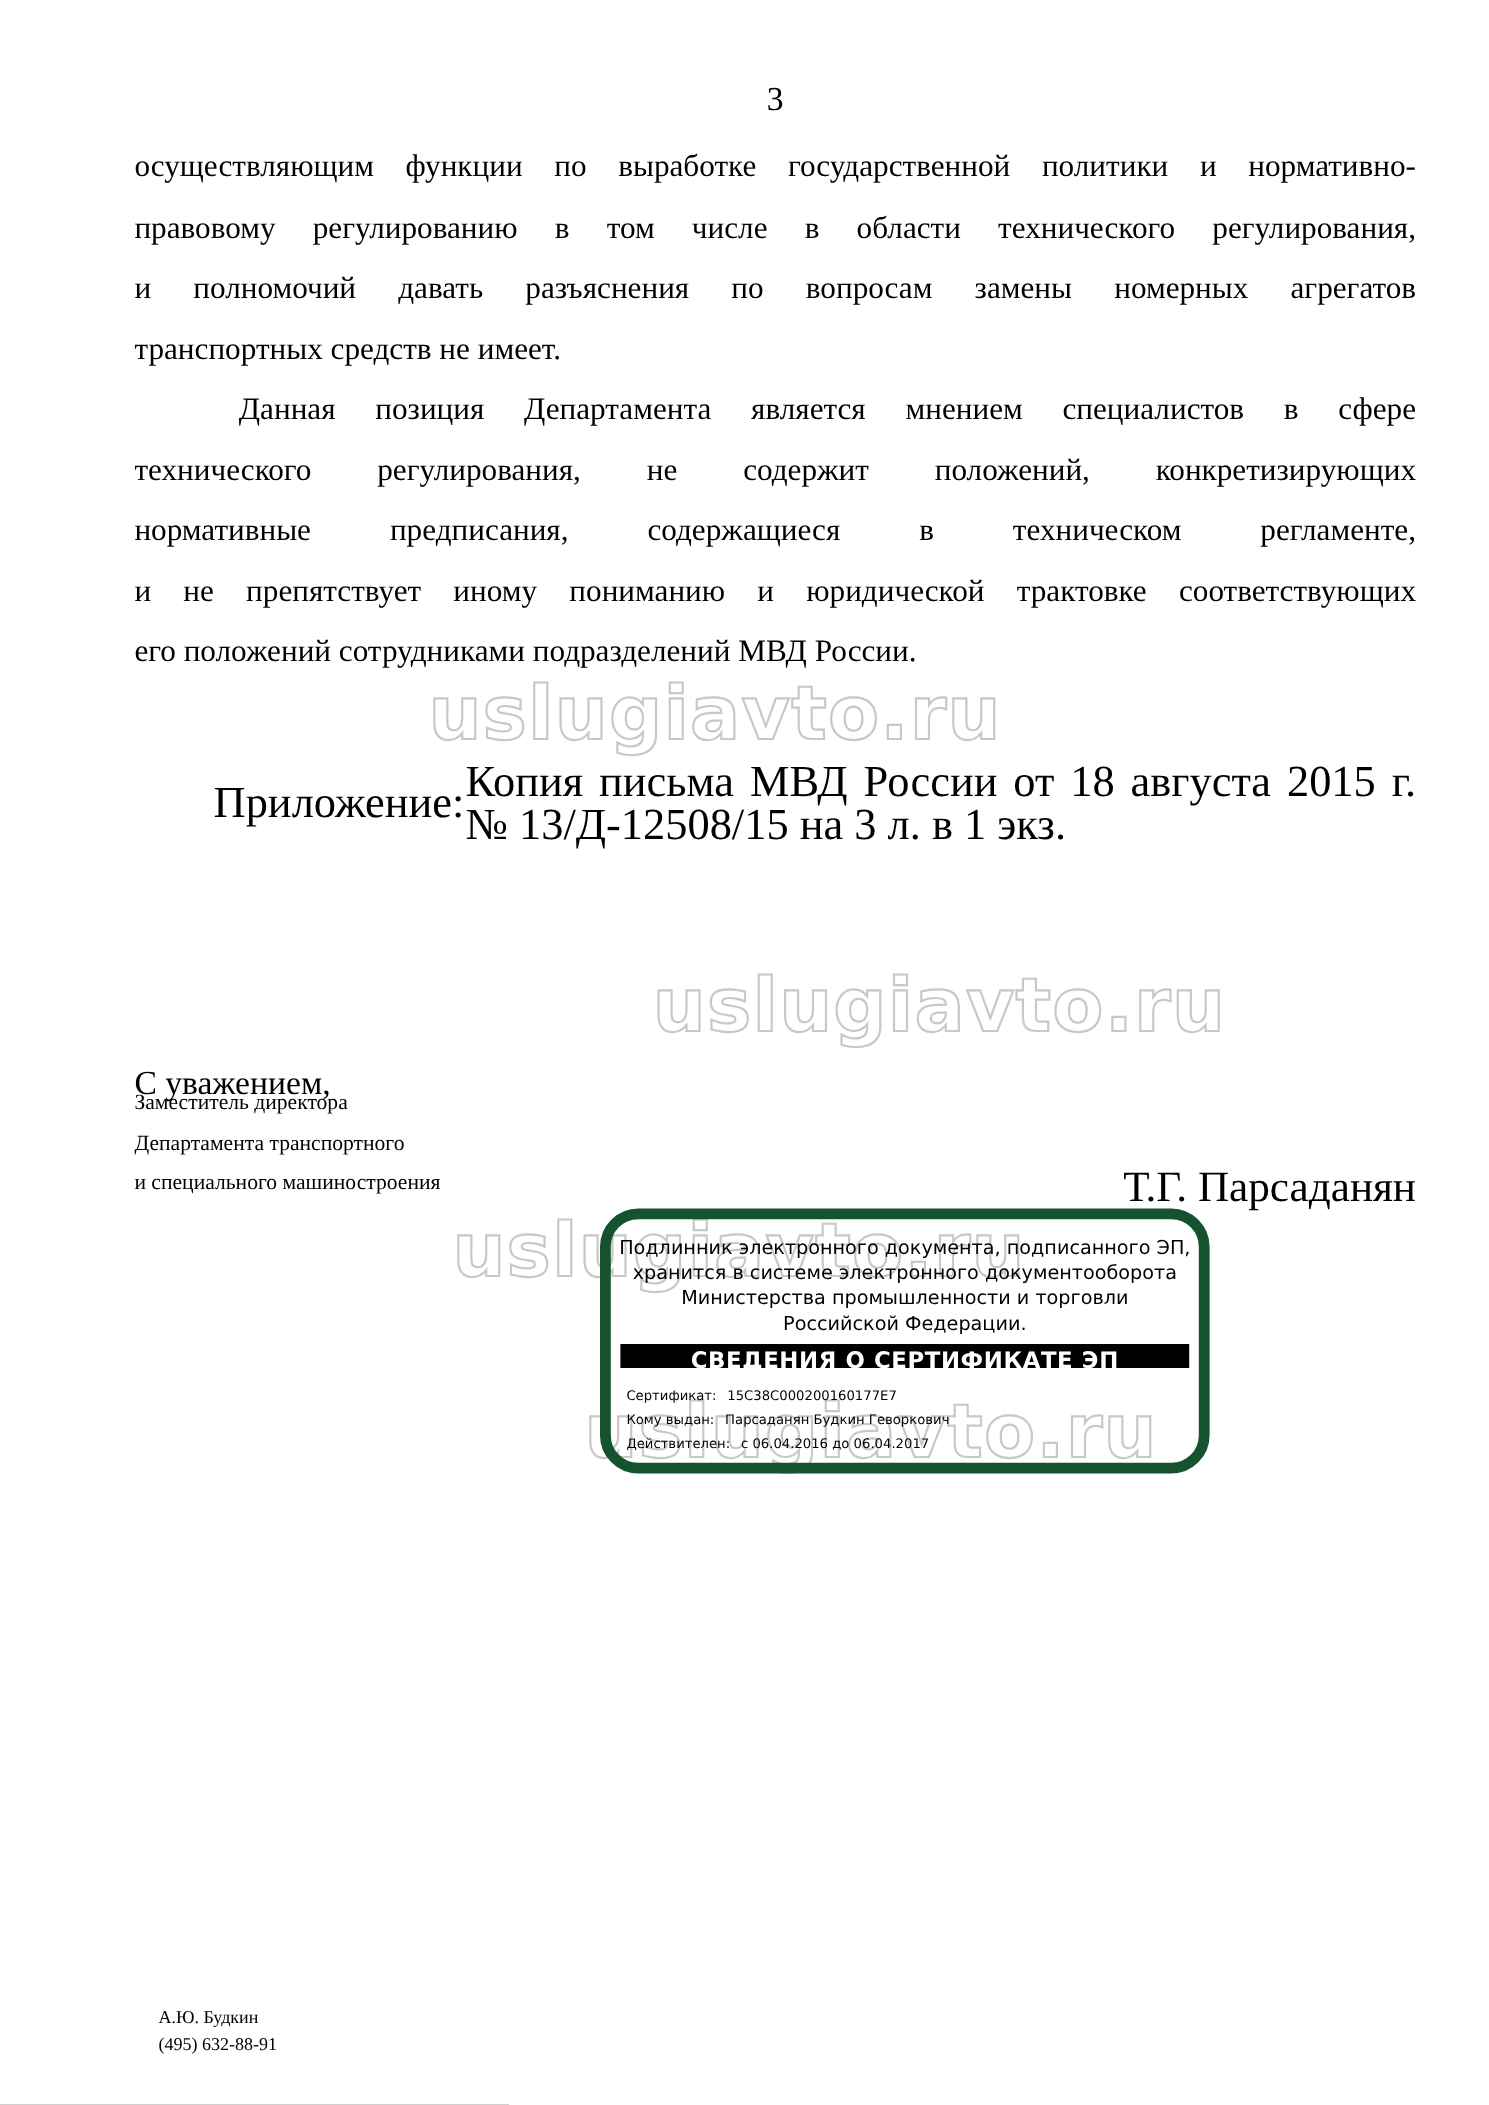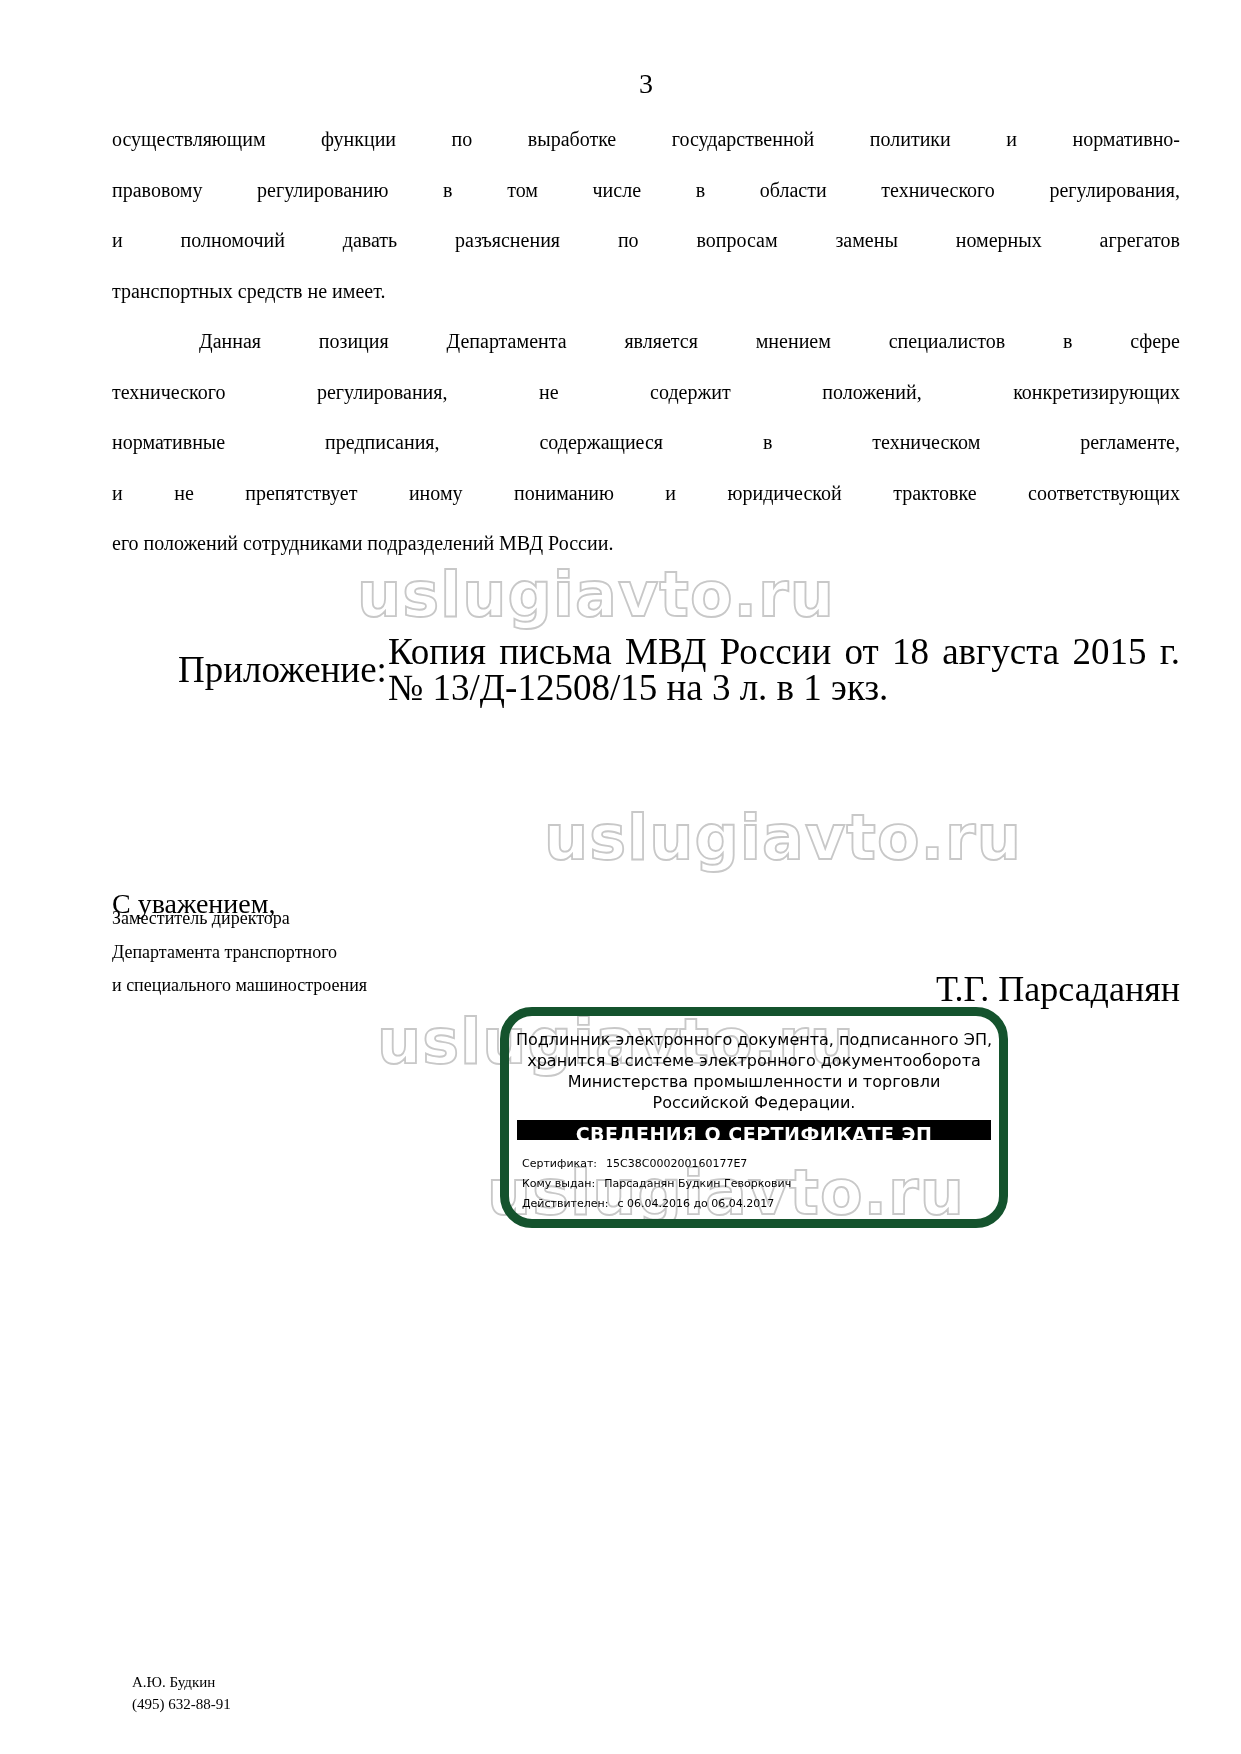--- a/index.html
+++ b/index.html
@@ -8,21 +8,21 @@
     background:#ffffff; color:#000;
     font-family:"Liberation Serif","DejaVu Serif",serif;
     overflow:hidden;
   }
   .page-number {
     position:absolute; left:112px; top:68px; width:1068px;
     text-align:center; font-size:28px; z-index:2;
   }
   .bodytext {
     position:absolute; left:112px; top:114px; width:1068px;
-    font-size:20px; line-height:50.5px; z-index:2;
+    font-size:26px; line-height:50.5px; z-index:2;
   }
   .para { margin:0; }
   .tline { text-align:justify; text-align-last:justify; }
   .tline-last { text-align-last:left; }
   .para[data-indent-first] .tline-indent { text-indent:87px; }
   .attachment {
     position:absolute; left:178px; top:634px; width:1002px;
     display:flex; font-size:37px; line-height:36px; z-index:2;align-items:center;
   }
   .attachment-label { flex:0 0 210px; }

